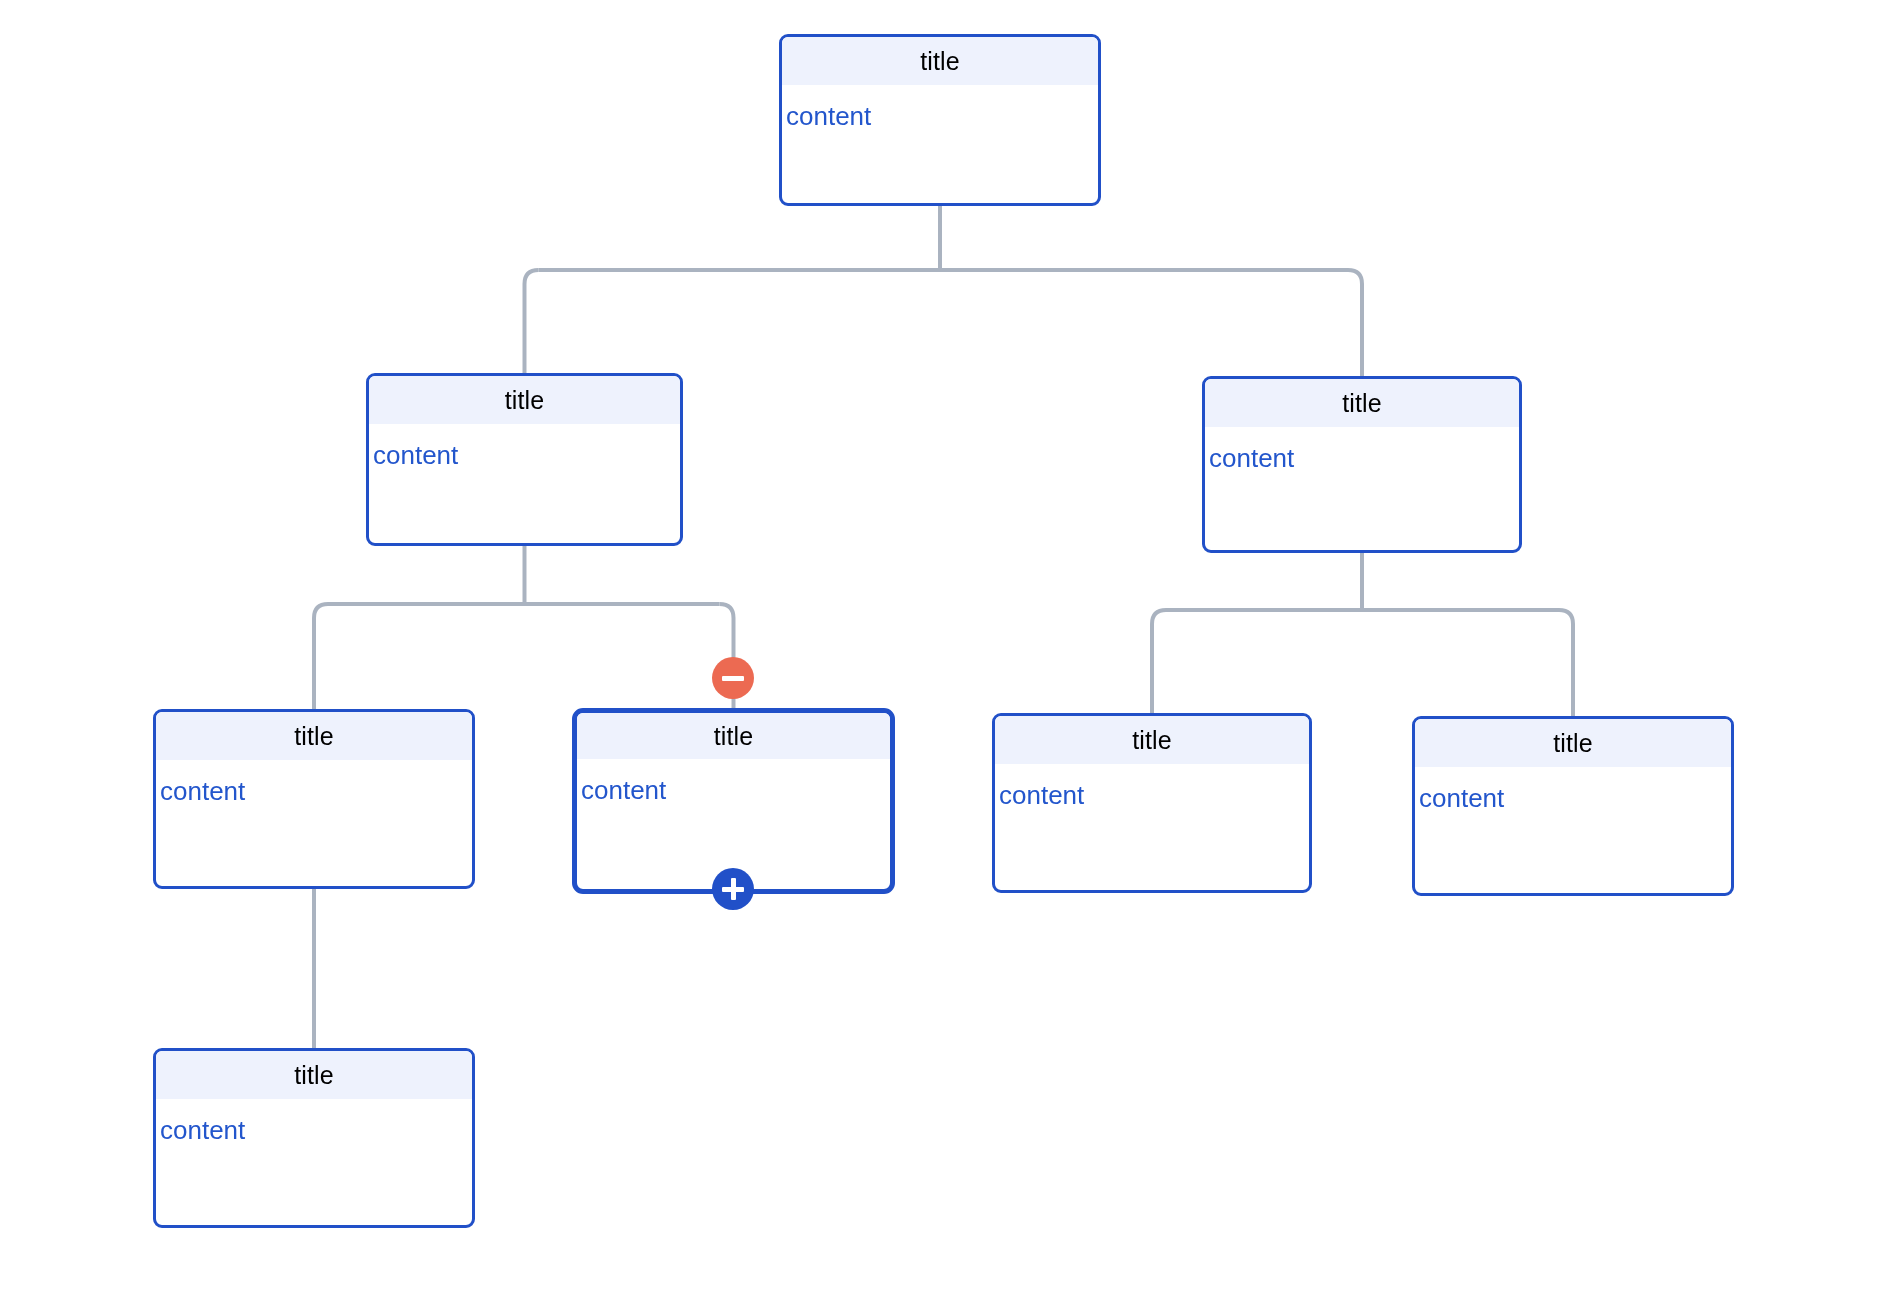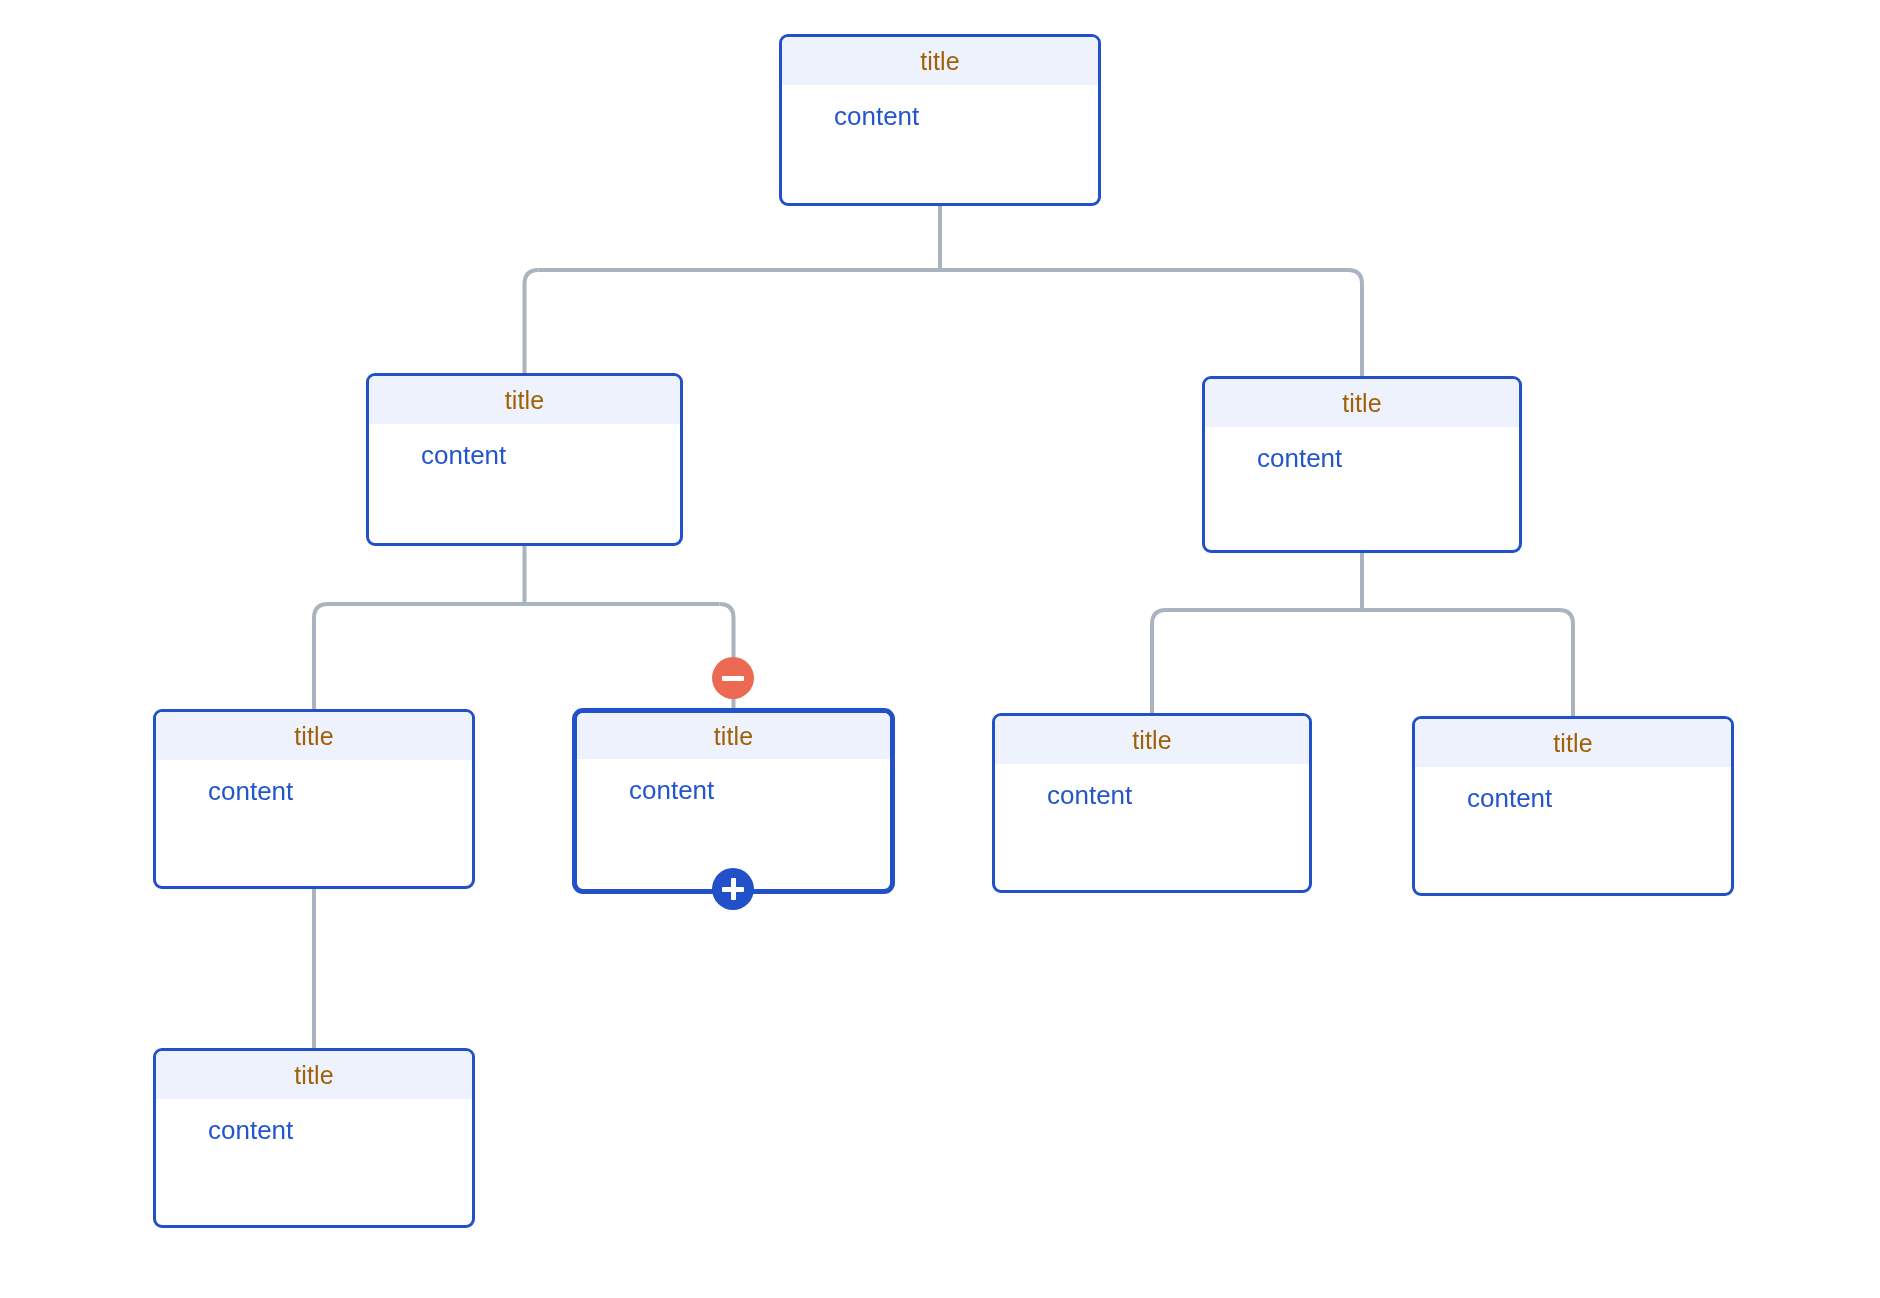--- a/index.html
+++ b/index.html
@@ -35,35 +35,34 @@
     z-index: 2;
   }
   .node.selected {
     border-width: 5px;
     border-radius: 11px;
   }
   .node-title {
     height: 48px;
     line-height: 48px;
     background: #eef2fd;
-    color: #a16207;
+    color: #000000;
     font-size: 25px;
     text-align: center;
     letter-spacing: 0.1px;
   }
   .node.selected .node-title {
     height: 46px;
     line-height: 46px;
   }
   .node-content {
     color: #2356cc;
     font-size: 26px;
     padding: 16px 0 0 4px;
     background: #ffffff;
-    margin-left: 48px;
   }
   .toggle {
     position: absolute;
     width: 42px;
     height: 42px;
     border-radius: 50%;
     z-index: 5;
     cursor: pointer;
     display: block;
   }

